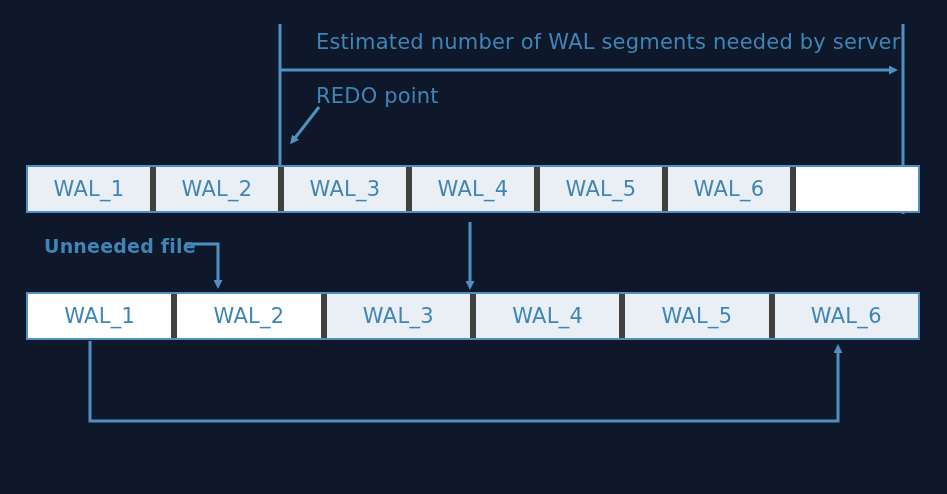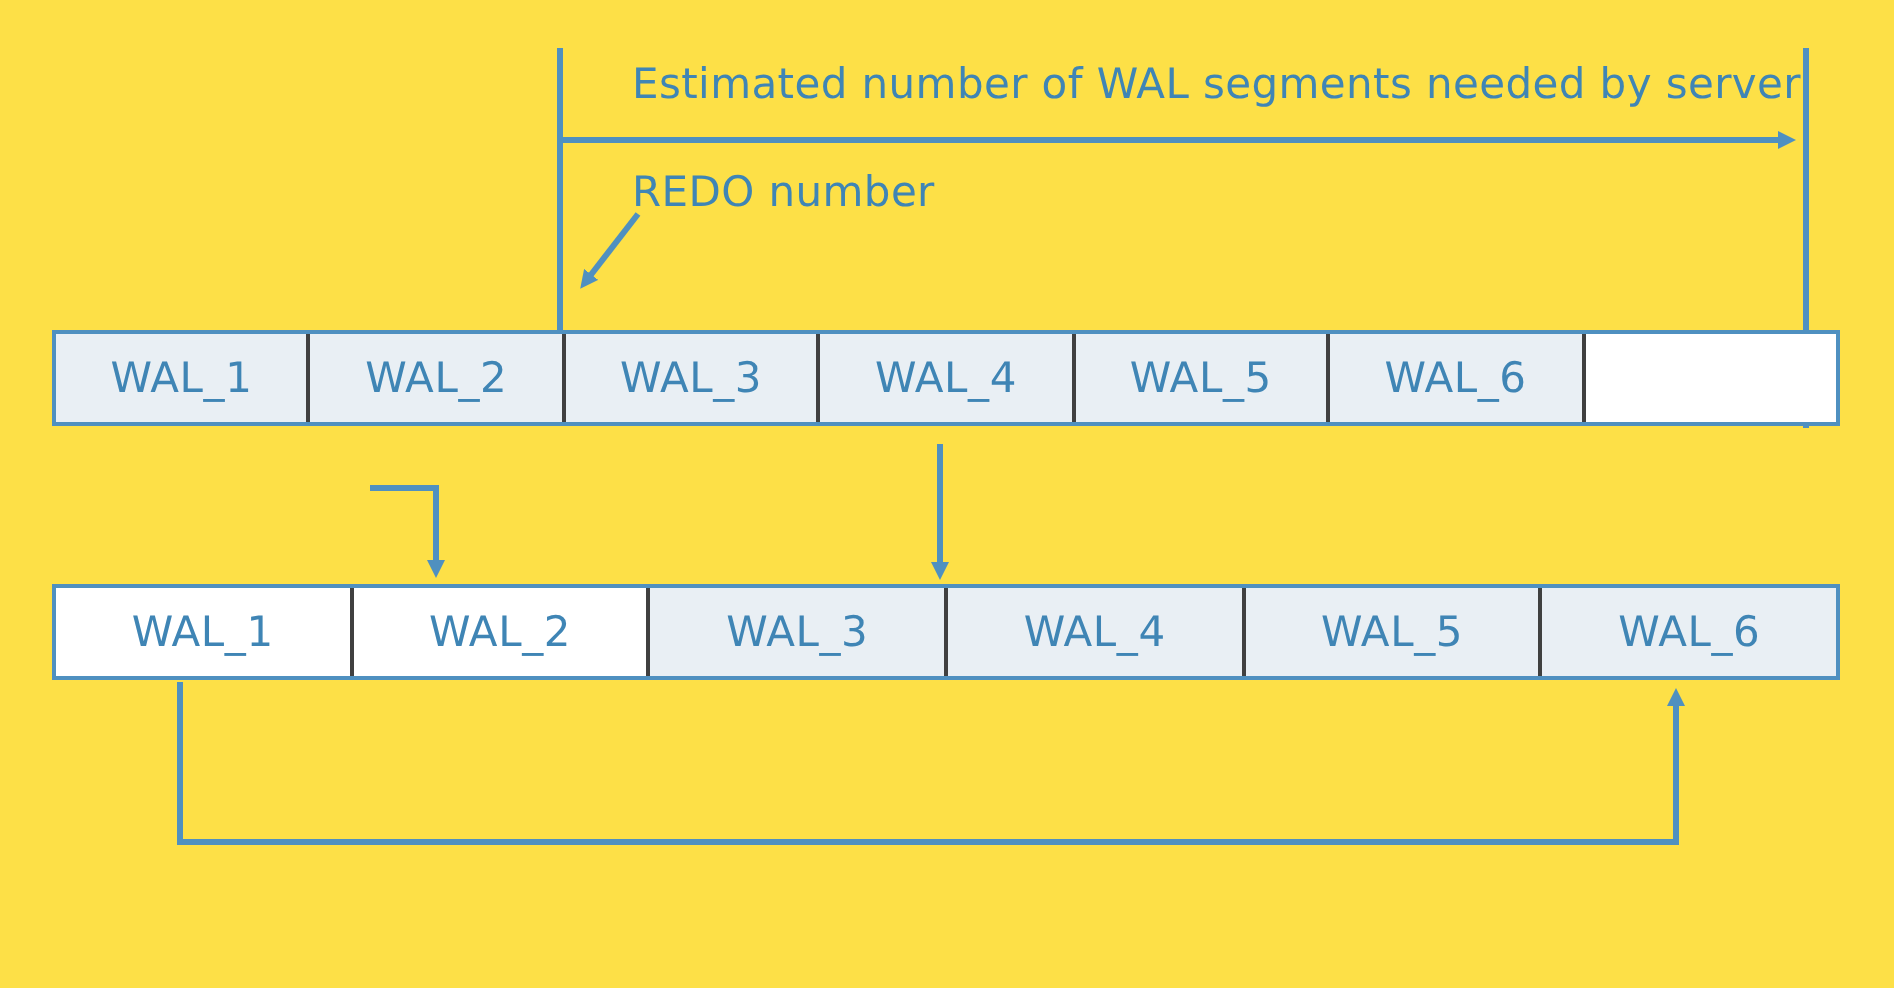--- a/index.html
+++ b/index.html
@@ -7,21 +7,21 @@
     padding: 0;
     background: #000000;
   }
   body {
     font-family: "DejaVu Sans", sans-serif;
   }
   #diagram {
     position: relative;
     width: 947px;
     height: 494px;
-    background: #fde047;
+    background: #0f172a;
     overflow: hidden;
   }
   .svg-layer {
     position: absolute;
     left: 0;
     top: 0;
     width: 947px;
     height: 494px;
   }
   .label {
@@ -68,21 +68,21 @@
   #row-2 { top: 292px; }
   .wal-cell {
     flex: 1 1 0;
     box-sizing: border-box;
     display: flex;
     align-items: center;
     justify-content: center;
     font-size: 21px;
     color: #3f85b5;
     background: #e9eff4;
-    border-right: 2px solid #404040;
+    border-right: 6px solid #404040;
     letter-spacing: 0.3px;
   }
   .wal-cell:last-child {
     border-right: none;
   }
   .wal-cell.empty {
     background: #ffffff;
     color: transparent;
   }
   .wal-cell.white {
@@ -120,22 +120,23 @@
 
     <line x1="470" y1="222" x2="470" y2="282" stroke="#4f90c0" stroke-width="3" marker-end="url(#arrow-down)"></line>
 
     <path d="M185,244 L218,244 L218,281" fill="none" stroke="#4f90c0" stroke-width="3" marker-end="url(#arrow-down)"></path>
 
     <path d="M90,341 L90,421 L838,421 L838,352" fill="none" stroke="#4f90c0" stroke-width="3" marker-end="url(#arrow-up)"></path>
   </svg>
 
   <div class="label label-top">Estimated number of WAL segments needed by server</div>
 
-  <div class="label label-redo">REDO number</div>
+  <div class="label label-redo">REDO point</div>
 
+  <div class="label label-unneeded">Unneeded file</div>
 
   <div class="wal-row" id="row-1">
     <div class="wal-cell">WAL_1</div>
     <div class="wal-cell">WAL_2</div>
     <div class="wal-cell">WAL_3</div>
     <div class="wal-cell">WAL_4</div>
     <div class="wal-cell">WAL_5</div>
     <div class="wal-cell">WAL_6</div>
     <div class="wal-cell empty"></div>
   </div>

